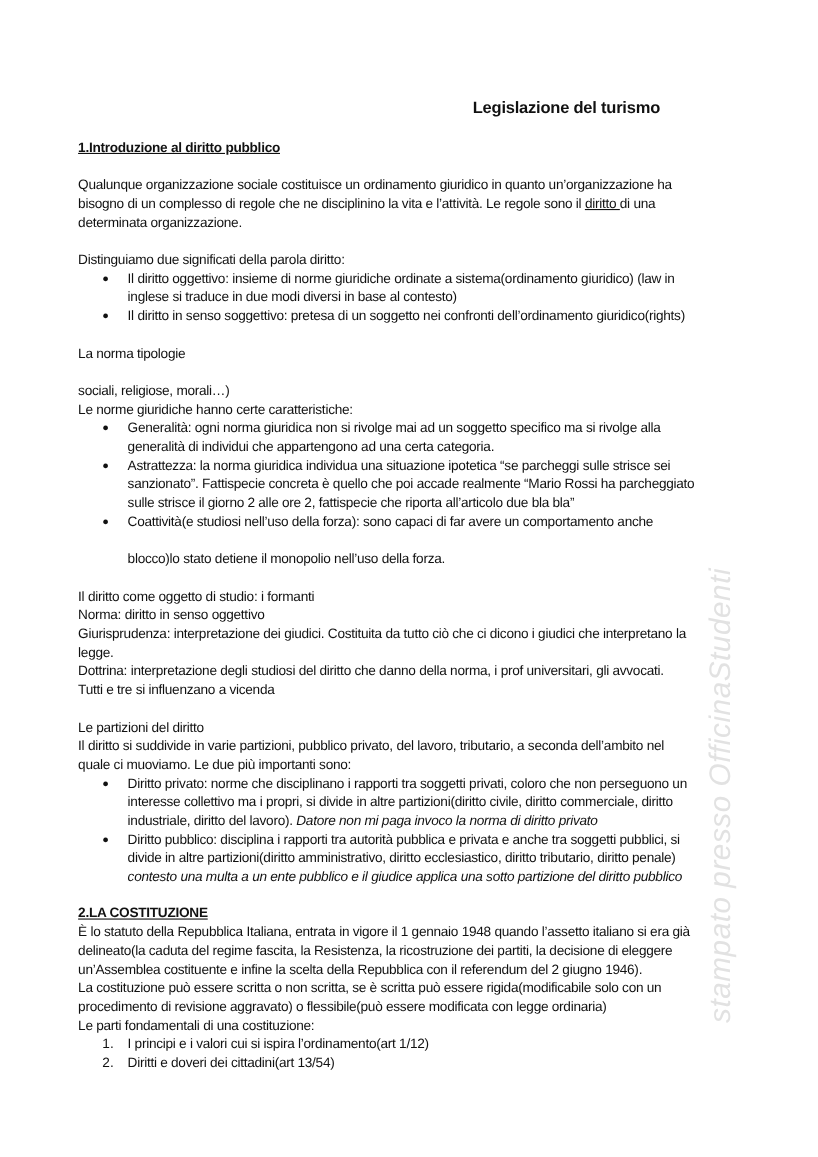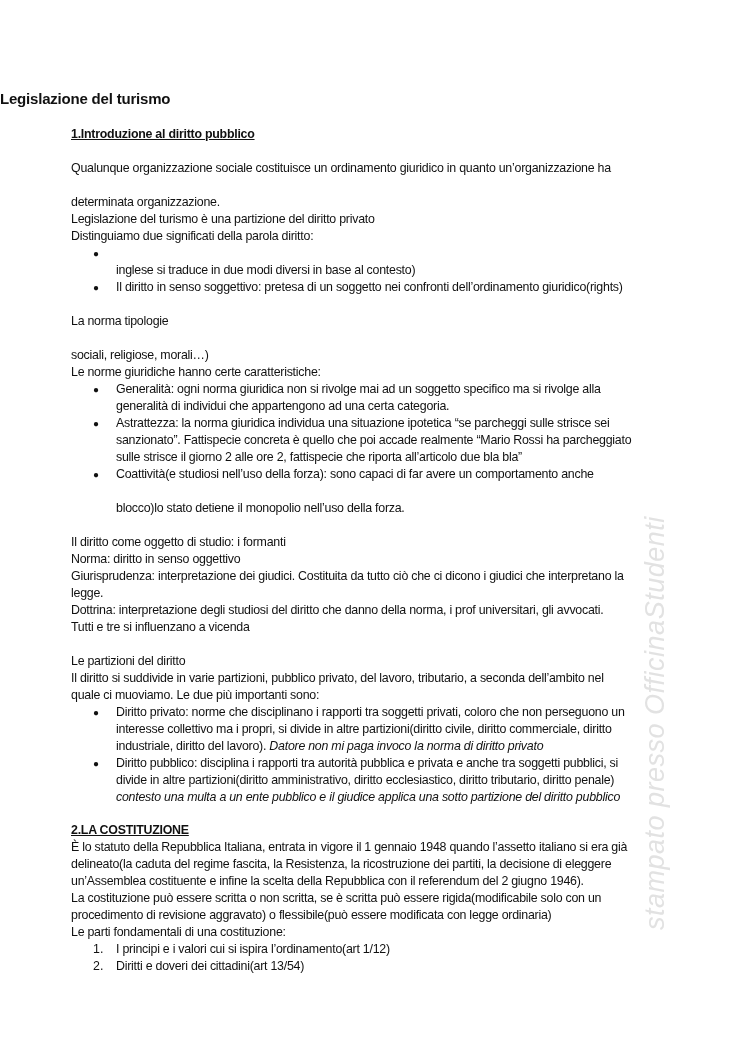--- a/index.html
+++ b/index.html
@@ -1,20 +1,20 @@
 <!DOCTYPE html>
 <html><head>
 <meta charset="utf-8">
 <style>
   html, body { margin: 0; padding: 0; background: #ffffff; }
   body { width: 744px; height: 1052px; position: relative; overflow: hidden;
          font-family: "Liberation Sans", sans-serif; color: #111; }
   .page { position: absolute; left: 0; top: 0; width: 744px; height: 1052px; }
   .t { position: absolute; left: 71px; font-size: 12.4px; line-height: 17px; white-space: nowrap; letter-spacing: -0.25px; }
-  .title { position: absolute; left: 0; width: 600px; text-align: left; top: 90px;
+  .title { position: absolute; left: 0; width: 600px; text-align: right; top: 90px;
            font-size: 15px; font-weight: bold; letter-spacing: -0.2px; }
   .h { font-weight: bold; text-decoration: underline; }
   .bul { position: absolute; left: 93px; font-size: 10px; line-height: 17px; }
   .bt { left: 116px; }
   .num { position: absolute; left: 93px; font-size: 12.4px; line-height: 17px; }
   .it { font-style: italic; }
   .u { text-decoration: underline; }
   .wm { position: absolute; left: 640px; top: 930px; transform-origin: 0 0; transform: rotate(-90deg);
         font-size: 27px; font-style: italic; color: #e2e2e2; white-space: nowrap; letter-spacing: 0.5px; }
 </style>
@@ -23,25 +23,26 @@
 
 <div class="page">
 
   <div class="wm">stampato presso OfficinaStudenti</div>
 
   <div class="title">Legislazione del turismo</div>
 
   <div class="t h" style="top:126px">1.Introduzione al diritto pubblico</div>
 
   <div class="t" style="top:160px">Qualunque organizzazione sociale costituisce un ordinamento giuridico in quanto un’organizzazione ha</div>
+  <div class="t" style="top:177px"><span>bisogno di un complesso di regole che ne disciplinino la vita e l’attività. Le regole sono il </span><span class="u">diritto </span><span>di una</span></div>
   <div class="t" style="top:194px">determinata organizzazione.</div>
-  <div class="t" style="top:211px">Legislazione del turismo è una partizione del diritto privato</div>
   <div class="t" style="top:228px">Distinguiamo due significati della parola diritto:</div>
 
   <div class="bul" style="top:245px">●</div>
+  <div class="t bt" style="top:245px">Il diritto oggettivo: insieme di norme giuridiche ordinate a sistema(ordinamento giuridico) (law in</div>
   <div class="t bt" style="top:262px">inglese si traduce in due modi diversi in base al contesto)</div>
   <div class="bul" style="top:279px">●</div>
   <div class="t bt" style="top:279px">Il diritto in senso soggettivo: pretesa di un soggetto nei confronti dell’ordinamento giuridico(rights)</div>
 
   <div class="t" style="top:313px">La norma tipologie</div>
   <div class="t" style="top:347px">sociali, religiose, morali…)</div>
   <div class="t" style="top:364px">Le norme giuridiche hanno certe caratteristiche:</div>
 
   <div class="bul" style="top:381px">●</div>
   <div class="t bt" style="top:381px">Generalità: ogni norma giuridica non si rivolge mai ad un soggetto specifico ma si rivolge alla</div>

